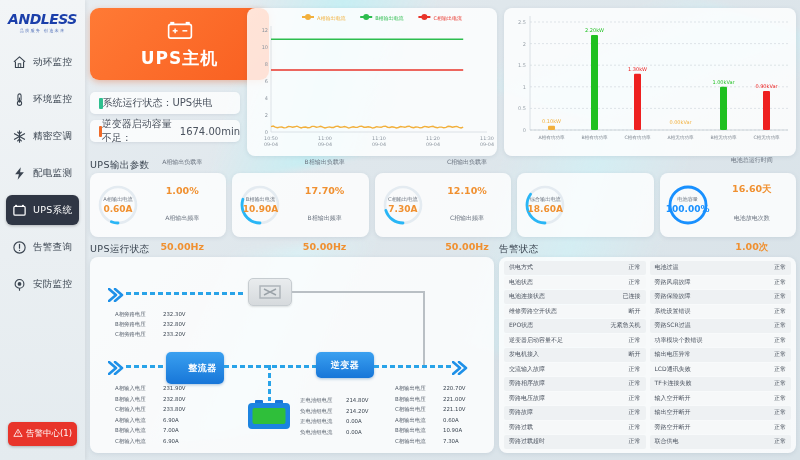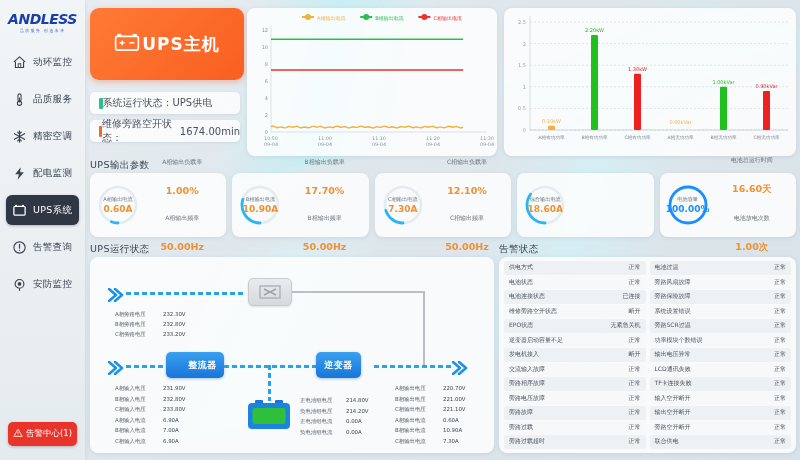--- a/index.html
+++ b/index.html
@@ -55,23 +55,23 @@
 
   
   #main { position:absolute; left:85px; top:0; width:715px; height:460px; z-index:3; }
 
   .card { background: rgba(255,255,255,.82); border-radius:8px;
           box-shadow:0 1px 4px rgba(80,100,120,.13); }
 
   
   #top-row { position:absolute; left:5px; top:8px; width:706px; height:148px; }
   #ups-tile {
-    position:absolute; left:0; top:0; width:154px; height:72px;
+    position:absolute; left:0; top:0; width:179px; height:72px;
     background: linear-gradient(135deg,#ff7a35,#f95f20);
-    border-radius:9px; color:#fff; display:flex; flex-direction:row;
+    border-radius:9px; color:#fff; display:flex; flex-direction:column;
     align-items:center; justify-content:center; gap:2px;
     box-shadow:0 2px 6px rgba(230,90,30,.35); cursor:pointer;
   }
   #ups-tile .ttl { font-size:17px; font-weight:bold; letter-spacing:1px; }
   .status-pill { position:absolute; left:0; width:150px; height:22px;
                  background: rgba(255,255,255,.78); border-radius:5px;
                  display:flex; align-items:center; padding-left:9px;
                  font-size:10px; color:#4a525e;
                  box-shadow:0 1px 3px rgba(80,100,120,.12); }
   .pill-bar { width:3.5px; height:11px; border-radius:1px; }
@@ -158,21 +158,21 @@
         <span class="lbl">动环监控</span>
       </div>
       <div class="nav-item">
         <span class="ic">
           <svg width="15" height="15" viewBox="0 0 24 24">
             <rect x="9.5" y="3" width="5" height="12" rx="2.5" fill="none" stroke="#3a4450" stroke-width="1.7"></rect>
             <circle cx="12" cy="18" r="3.4" fill="none" stroke="#3a4450" stroke-width="1.7"></circle>
             <line x1="12" y1="9" x2="12" y2="17" stroke="#3a4450" stroke-width="1.7"></line>
           </svg>
         </span>
-        <span class="lbl">品质服务</span>
+        <span class="lbl">环境监控</span>
       </div>
       <div class="nav-item">
         <span class="ic">
           <svg width="15" height="15" viewBox="0 0 24 24">
             <g stroke="#3a4450" stroke-width="1.9" stroke-linecap="round">
               <line x1="12" y1="3" x2="12" y2="21"></line>
               <line x1="4" y1="7.5" x2="20" y2="16.5"></line>
               <line x1="4" y1="16.5" x2="20" y2="7.5"></line>
               <line x1="9" y1="5" x2="12" y2="7.5"></line>
               <line x1="15" y1="5" x2="12" y2="7.5"></line>
@@ -252,21 +252,21 @@
       <div class="ttl">UPS主机</div>
     </div>
 
     <div class="status-pill" id="pill1">
       <span class="pill-bar" style="background:#2fbf8f"></span>
       <span>系统运行状态：</span>
       <span>UPS供电</span>
     </div>
     <div class="status-pill" id="pill2">
       <span class="pill-bar" style="background:#f06a28"></span>
-      <span>维修旁路空开状态：</span>
+      <span>逆变器启动容量不足：</span>
       <span>1674.00min</span>
     </div>
 
     <div class="card" id="chart-line"><svg width="250" height="148">
           <g>
             <line x1="55" y1="9" x2="67" y2="9" stroke="#f2b03c" stroke-width="2"></line>
             <circle cx="61" cy="9" r="3" fill="#f2b03c"></circle>
             <text x="70" y="11.5" font-size="5" fill="#f2b03c">A相输出电流</text>
           </g>
           <g>
@@ -448,23 +448,23 @@
         <div class="dg-val" style="left: 73px; top: 54px;">232.30V</div>
         <div class="dg-label" style="left: 25px; top: 64px;">B相旁路电压</div>
         <div class="dg-val" style="left: 73px; top: 64px;">232.80V</div>
         <div class="dg-label" style="left: 25px; top: 74px;">C相旁路电压</div>
         <div class="dg-val" style="left: 73px; top: 74px;">233.20V</div>
         <div style="position: absolute; left: 18px; top: 103px;"><svg width="16" height="14" viewBox="0 0 16 14">
             <path d="M1 1 L8 7 L1 13" fill="none" stroke="#1e90e8" stroke-width="2.6" stroke-linecap="round" stroke-linejoin="round"></path>
             <path d="M7 1 L14 7 L7 13" fill="none" stroke="#1e90e8" stroke-width="2.6" stroke-linecap="round" stroke-linejoin="round"></path>
           </svg></div>
         <div class="dotted-h" style="left: 36px; top: 108px; width: 40px;"></div>
-        <div class="dg-block blue-blk" style="left: 76px; top: 95px; width: 58px; height: 26px; padding-left: 15px;">整流器</div>
+        <div class="dg-block blue-blk" style="left: 76px; top: 95px; width: 58px; height: 32px; padding-left: 15px;">整流器</div>
         <div class="dotted-h" style="left: 134px; top: 108px; width: 92px;"></div>
-        <div class="dg-block blue-blk" style="left: 226px; top: 95px; width: 45px; height: 26px;">逆变器</div>
+        <div class="dg-block blue-blk" style="left: 226px; top: 95px; width: 58px; height: 26px;">逆变器</div>
         <div class="dotted-h" style="left: 284px; top: 108px; width: 78px;"></div>
         <div style="position: absolute; left: 362px; top: 103px;"><svg width="16" height="14" viewBox="0 0 16 14">
             <path d="M1 1 L8 7 L1 13" fill="none" stroke="#1e90e8" stroke-width="2.6" stroke-linecap="round" stroke-linejoin="round"></path>
             <path d="M7 1 L14 7 L7 13" fill="none" stroke="#1e90e8" stroke-width="2.6" stroke-linecap="round" stroke-linejoin="round"></path>
           </svg></div>
         <div class="dotted-v" style="left: 178px; top: 108px; width: 3px; height: 36px;"></div>
         <div style="position: absolute; left: 156px; top: 142px; width: 46px; height: 32px;"><svg width="46" height="32" viewBox="0 0 46 32">
             <rect x="9" y="1" width="8" height="4" rx="1" fill="#1776d8"></rect>
             <rect x="29" y="1" width="8" height="4" rx="1" fill="#1776d8"></rect>
             <rect x="2" y="4" width="42" height="26" rx="4" fill="#1c84e0"></rect>

